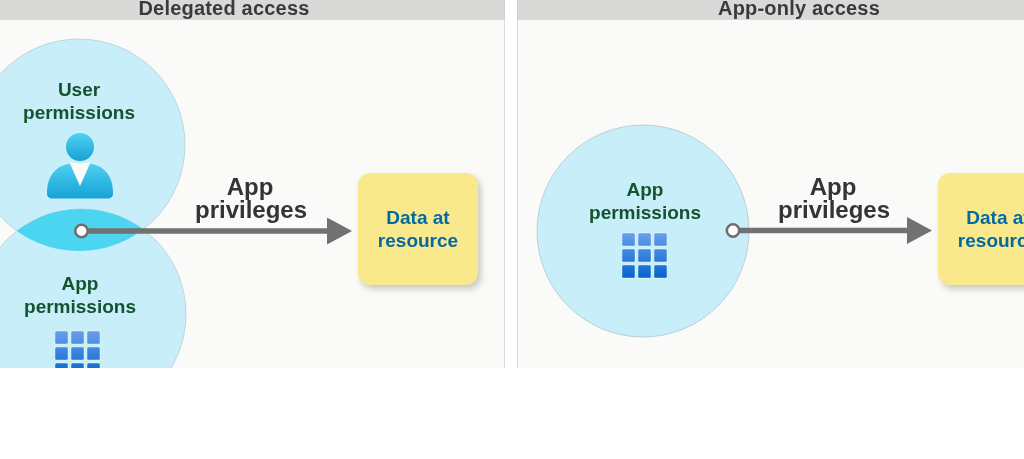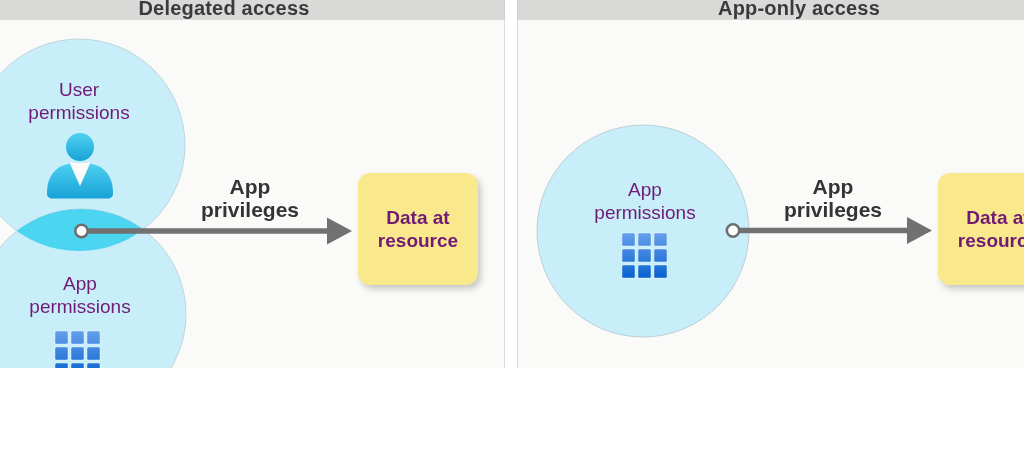--- a/index.html
+++ b/index.html
@@ -27,35 +27,35 @@
     background:#d9d9d8; border-top:1px solid #efefed; border-left:1px solid #cfcfce; border-right:1px solid #cfcfce;
     display:flex; justify-content:center; align-items:flex-start;
   }
   .panel-caption {
     font-size:19px; font-weight:400; color:#3f3f3f;
     padding-top:13px; white-space:nowrap;
   }
   .diagram { position:absolute; top:0; left:0; }
   .circle-label {
     position:absolute; text-align:center;
-    font-size:19px; font-weight:400; color:#701a75; line-height:23px;
+    font-size:19px; font-weight:700; color:#14532d; line-height:23px;
   }
   .arrow-label {
     position:absolute; text-align:center;
-    font-size:21px; font-weight:700; color:#343434; line-height:23px;
+    font-size:24px; font-weight:700; color:#343434; line-height:23px;
   }
   .data-box {
     position:absolute; width:120px; height:112px;
     background:#f9e88c; border-radius:12px;
     box-shadow:3px 4px 6px rgba(110,110,95,0.35);
     display:flex; align-items:center; justify-content:center;
   }
   .data-box-label {
     width:100px; text-align:center;
-    font-size:19px; font-weight:700; color:#701a75; line-height:23px;
+    font-size:19px; font-weight:700; color:#0369a1; line-height:23px;
   }
 </style>
 </head>
 <body>
 
 <div id="screen">
 
   <div class="panel" style="left:-57px; width:562px;">
     <div class="panel-header">
       <span class="panel-title">Delegated access</span>

